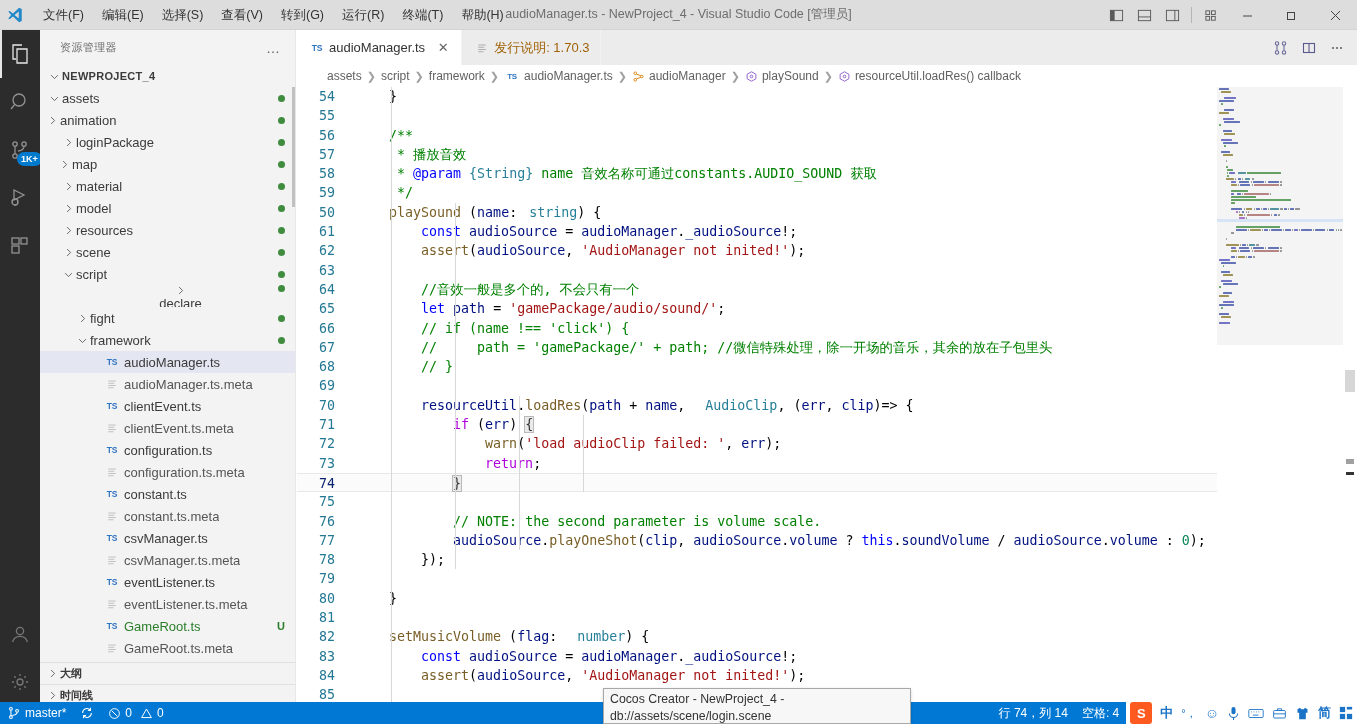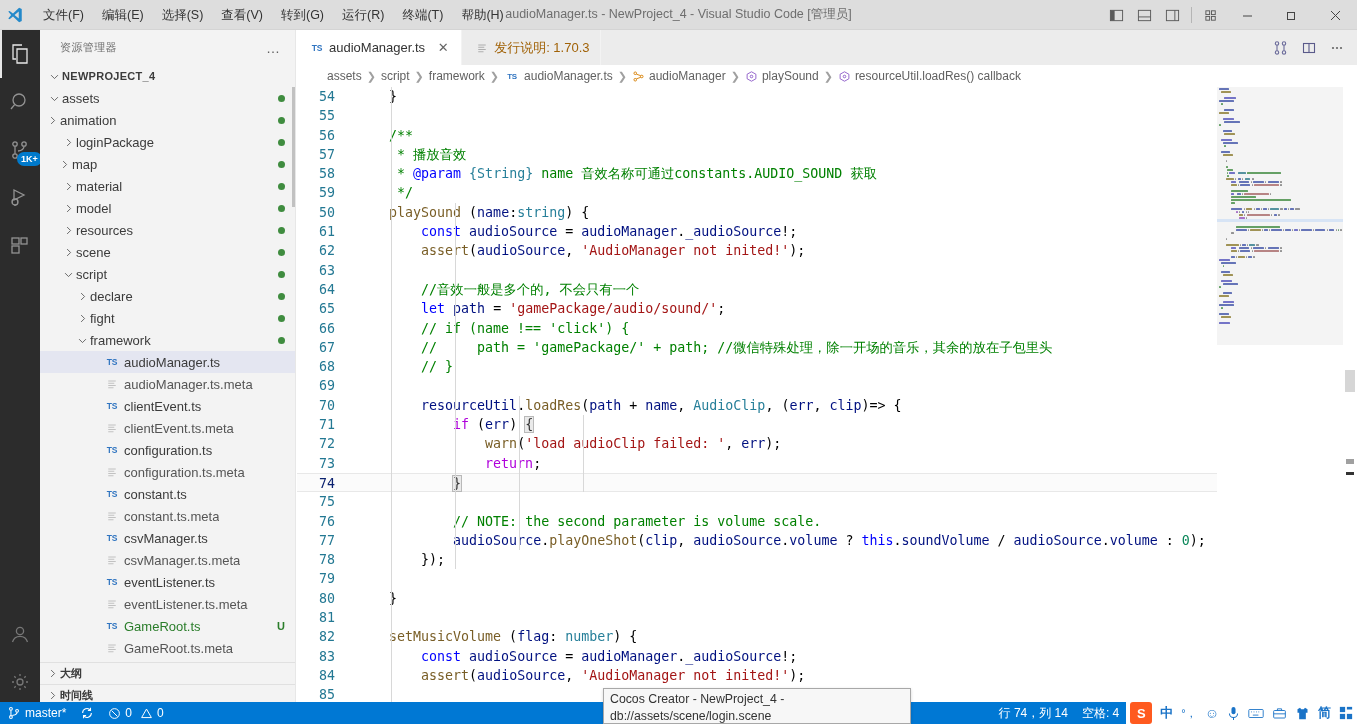--- a/index.html
+++ b/index.html
@@ -134,21 +134,21 @@
     width:60px; min-width:60px; text-align:right; padding-right:22px;
     color:#237893; font-family:"DejaVu Sans Mono","Liberation Mono",monospace;
     font-size:13.3px; user-select:none;
   }
   .active .lnum{ color:#0b216f; }
   .ctext{ padding-left:0px; }
 
   
   .kw{ color:#0000ff; }
   .kw2{ color:#af00db; }
-  .type{ color:#267f99; }
+  .type{ color:#267f99;margin-left:12px; }
   .fn{ color:#795e26; }
   .var{ color:#001080; }
   .str{ color:#a31515; }
   .num{ color:#098658; }
   .cmt{ color:#008000; }
   .jsdtag{ color:#0000ff; }
   .jsdtype{ color:#267f99; }
   .pl{ color:#000000; }
   .brk{ outline:1px solid #b9b9b9; background:#eaeaea; }
 
@@ -400,21 +400,21 @@
         </div>
         <div class="row" style="padding-left: 20px;">
           <span class="twisty">
             <svg width="11" height="11" viewBox="0 0 16 16">
               <path d="M3 6l5 5 5-5" fill="none" stroke="#5a5a5a" stroke-width="1.3"></path>
             </svg>
           </span>
           <span class="fname" style="">script</span>
           <span class="dot"></span>
         </div>
-        <div class="row" style="padding-left: 34px;">
+        <div class="row" style="padding-left: 34px; flex-direction: column;">
           <span class="twisty">
             <svg width="11" height="11" viewBox="0 0 16 16">
               <path d="M6 3l5 5-5 5" fill="none" stroke="#5a5a5a" stroke-width="1.3"></path>
             </svg>
           </span>
           <span class="fname" style="">declare</span>
           <span class="dot"></span>
         </div>
         <div class="row" style="padding-left: 34px;">
           <span class="twisty">

